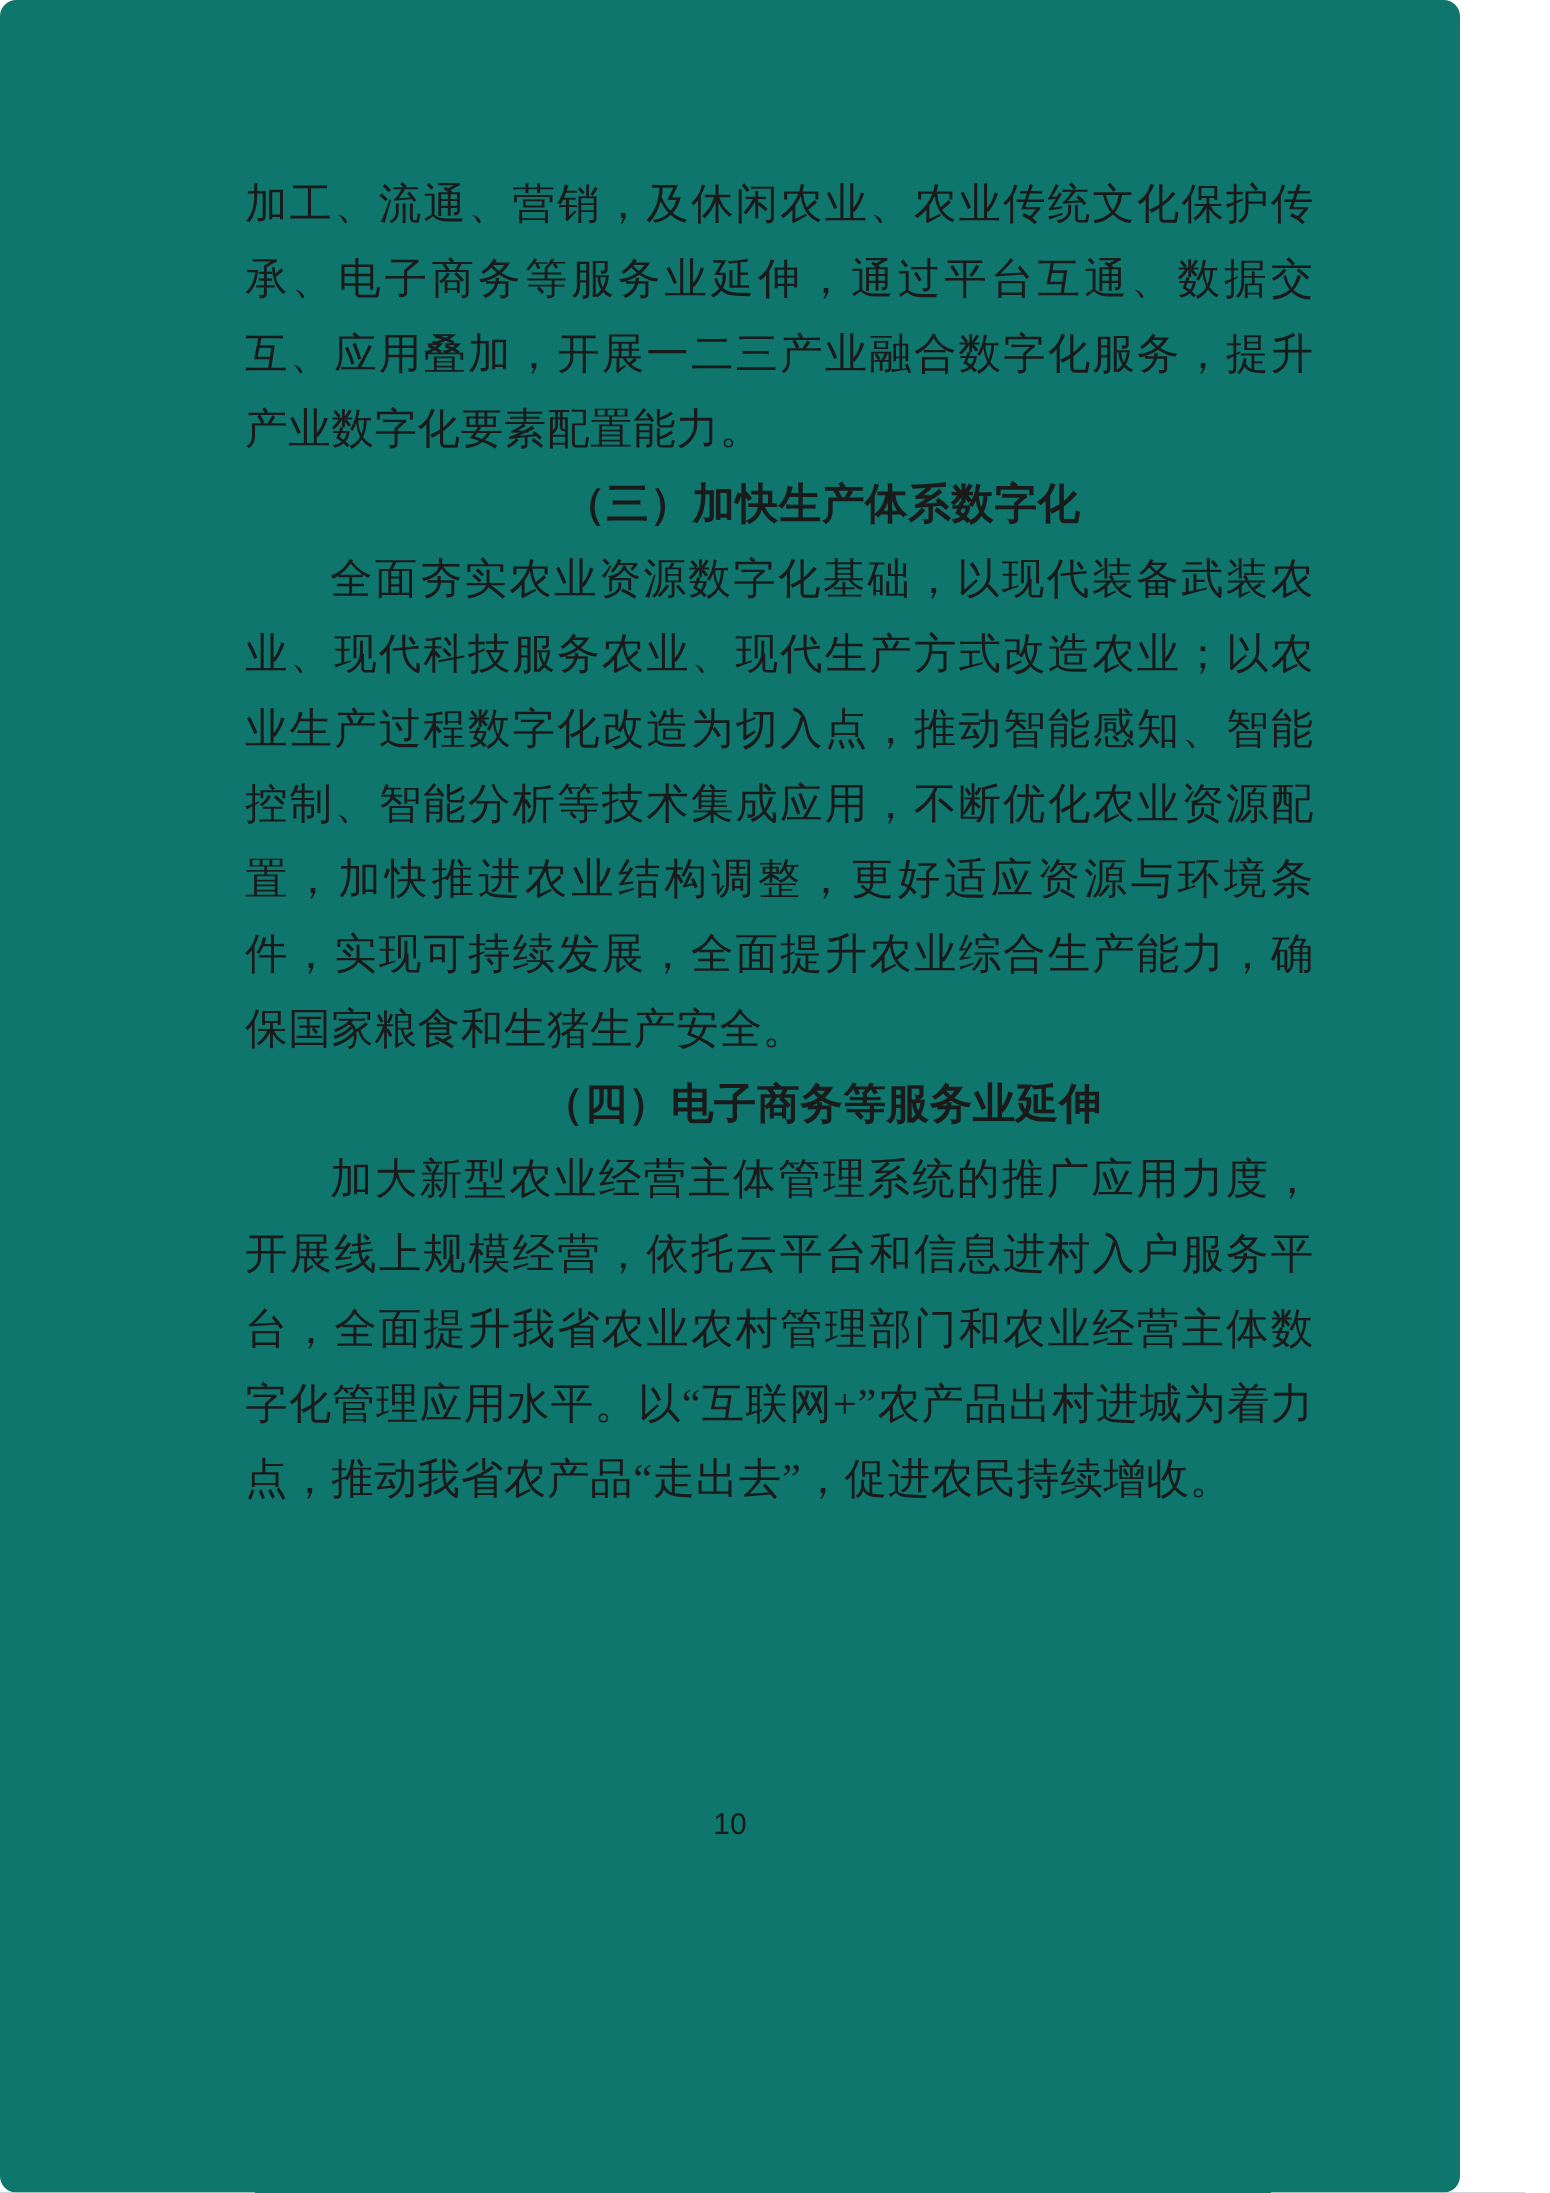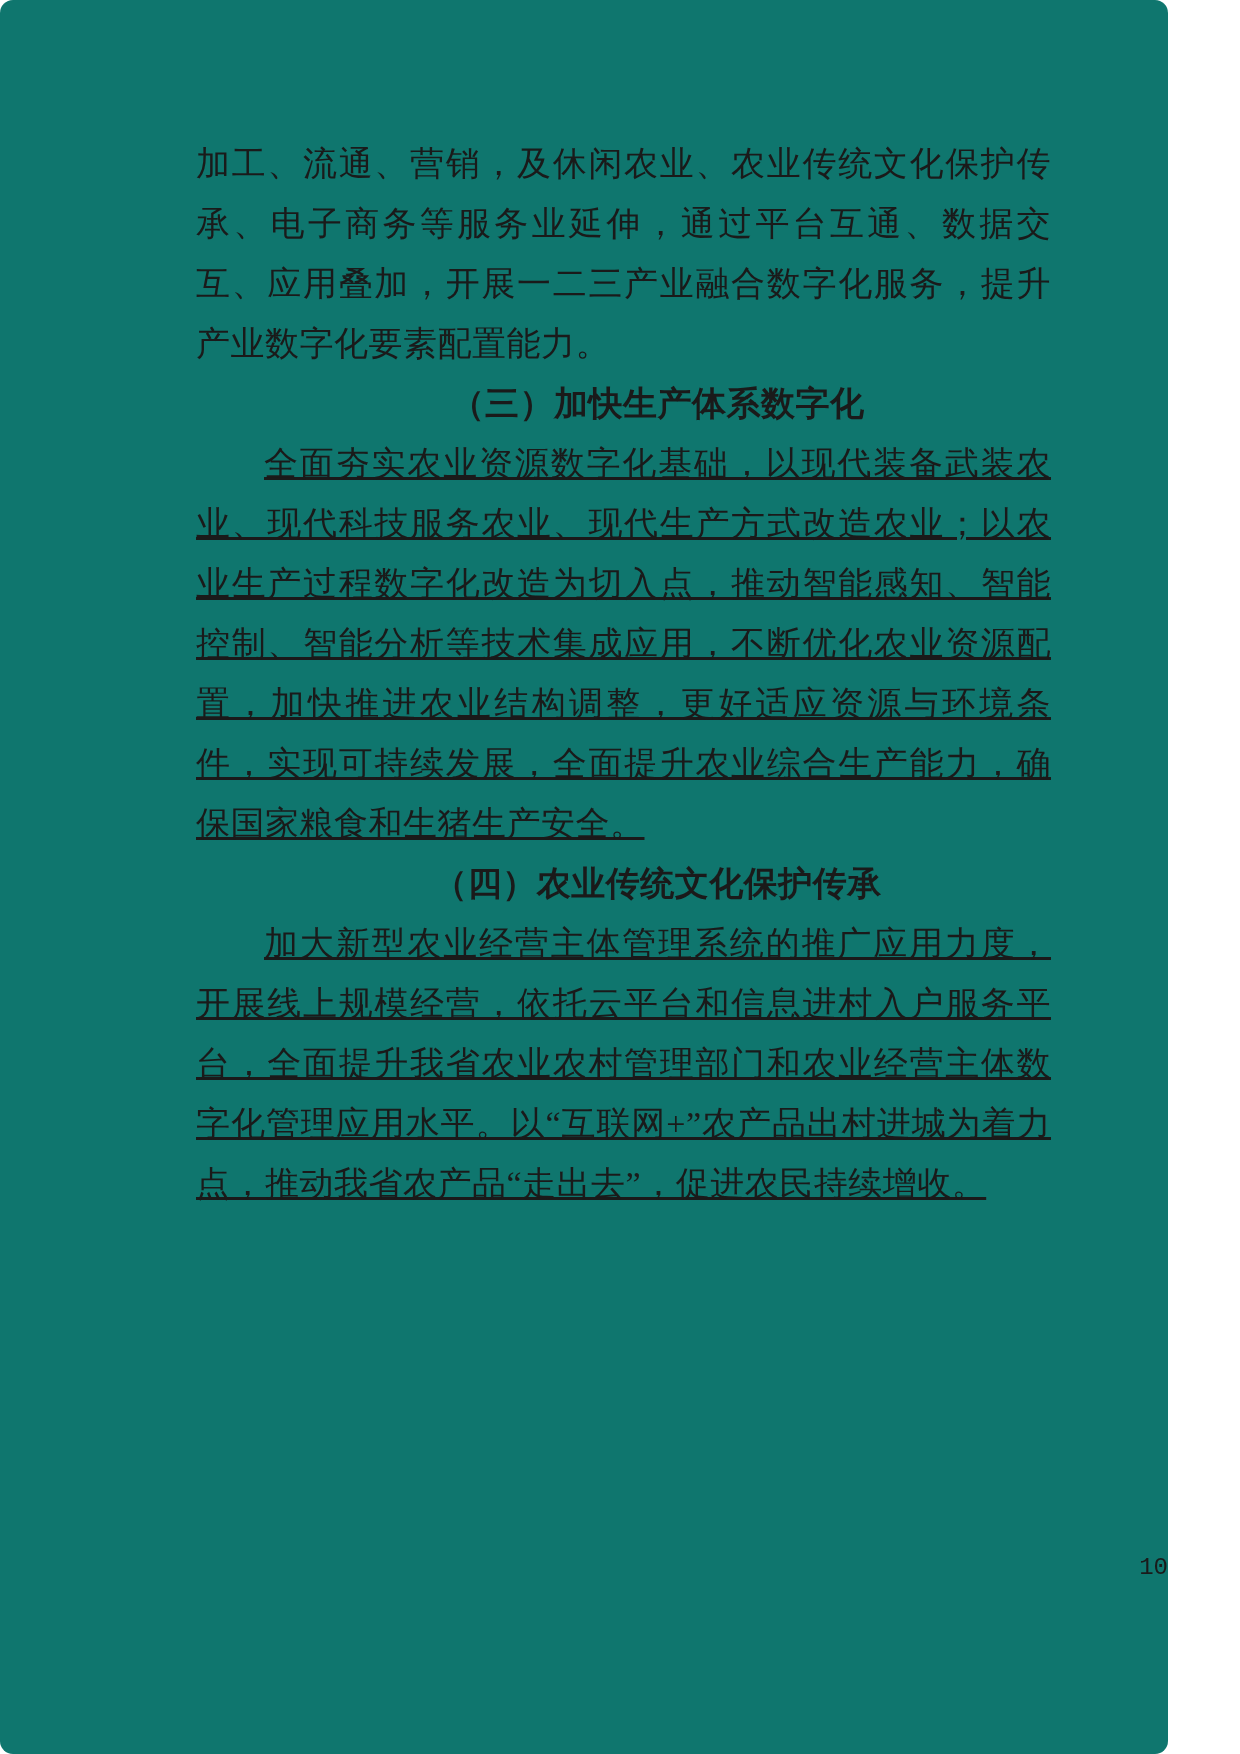--- a/index.html
+++ b/index.html
@@ -28,48 +28,47 @@
     line-height: 60px;
     color: #1a1a1a;
     text-align: justify;
     text-justify: inter-ideograph;
     letter-spacing: 0.5px;
     margin: 0;
     white-space: pre-wrap;
   }
   .para.indent {
     text-indent: 68px;
-    text-decoration: underline;
   }
   .heading {
     font-size: 34px;
     line-height: 60px;
     color: #1a1a1a;
     margin: 0;
     text-indent: 68px;
     font-weight: 600;
     letter-spacing: 0.5px;
     text-align: center;
   }
   .page-number {
     position: absolute;
     left: 0;
     right: 0;
-    top: 1554px;
-    text-align: right;
+    top: 1446px;
+    text-align: center;
     font-size: 24px;
     color: #1a1a1a;
-    font-family: Liberation Mono, monospace;
+    font-family: Liberation Sans, sans-serif;
   }
 </style>
 </head>
 <body>
 
 <div class="page">
   <div class="content">
     <p class="para">加工、流通、营销，及休闲农业、农业传统文化保护传承、电子商务等服务业延伸，通过平台互通、数据交互、应用叠加，开展一二三产业融合数字化服务，提升产业数字化要素配置能力。</p>
     <p class="heading">（三）加快生产体系数字化</p>
     <p class="para indent">全面夯实农业资源数字化基础，以现代装备武装农业、现代科技服务农业、现代生产方式改造农业；以农业生产过程数字化改造为切入点，推动智能感知、智能控制、智能分析等技术集成应用，不断优化农业资源配置，加快推进农业结构调整，更好适应资源与环境条件，实现可持续发展，全面提升农业综合生产能力，确保国家粮食和生猪生产安全。</p>
-    <p class="heading">（四）农业传统文化保护传承</p>
+    <p class="heading">（四）电子商务等服务业延伸</p>
     <p class="para indent">加大新型农业经营主体管理系统的推广应用力度，开展线上规模经营，依托云平台和信息进村入户服务平台，全面提升我省农业农村管理部门和农业经营主体数字化管理应用水平。以“互联网+”农产品出村进城为着力点，推动我省农产品“走出去”，促进农民持续增收。</p>
   </div>
   <div class="page-number">10</div>
 </div>
 
 </body></html>

